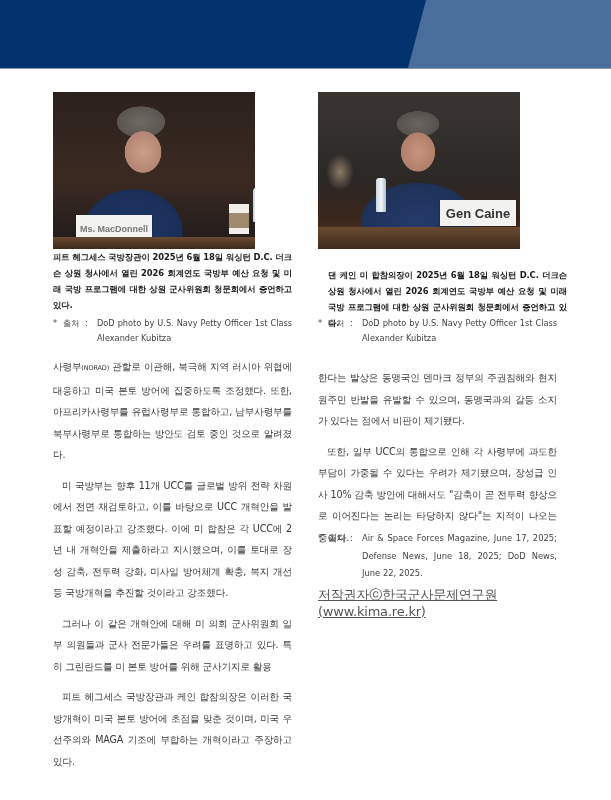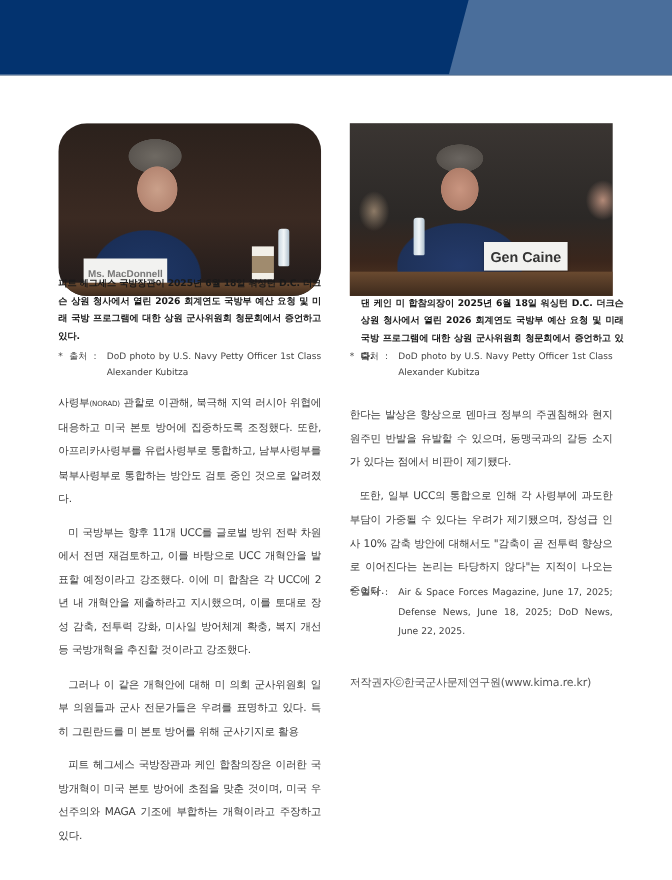--- a/index.html
+++ b/index.html
@@ -15,30 +15,29 @@
     }
     .header-accent {
       position: absolute; left: 0; top: 0; width: 611px; height: 68px;
       background: #4a6e9b;
       clip-path: polygon(426px 0, 611px 0, 611px 68px, 408px 68px);
     }
     .header-line {
       position: absolute; left: 0; top: 68px; width: 611px; height: 1px; background: #8a9bb0;
     }
     .photo {
-      position: absolute; top: 112px; height: 157px; width: 239px; overflow: hidden;
+      position: absolute; top: 92px; height: 157px; width: 202px; overflow: hidden;
     }
     .photo-left { left: 53px;
       background:
         radial-gradient(ellipse 30px 34px at 90px 60px, #caa08a 0%, #b58672 60%, transparent 62%),
         radial-gradient(ellipse 34px 22px at 88px 30px, #6f6a63 0%, #5a5550 70%, transparent 72%),
         linear-gradient(160deg, transparent 0 40%, transparent 40%),
         radial-gradient(ellipse 70px 60px at 80px 140px, #1f3766 0%, #1a2f58 70%, transparent 72%),
         linear-gradient(180deg, #2b211c 0%, #3b2a22 55%, #1f1a1a 100%);
-      border-radius: 26px;
     }
     .photo-right { left: 318px;
       background:
         radial-gradient(ellipse 28px 32px at 100px 60px, #c99580 0%, #b07e6a 60%, transparent 62%),
         radial-gradient(ellipse 30px 18px at 100px 32px, #6a6560 0%, #56514c 70%, transparent 72%),
         radial-gradient(ellipse 80px 55px at 100px 130px, #243a6a 0%, #1e3158 70%, transparent 72%),
         radial-gradient(ellipse 22px 26px at 230px 70px, #b38a78 0%, transparent 70%),
         radial-gradient(ellipse 20px 26px at 22px 80px, #8d7a66 0%, transparent 70%),
         linear-gradient(180deg, #3a3532 0%, #2b2826 55%, #3a261c 80%, #5a3a24 100%);
     }
@@ -97,22 +96,22 @@
     .source-body {
       position: absolute; left: 318px; top: 530px; width: 239px;
       font-size: 8.4px; line-height: 17.5px; color: #444;
       display: flex;
     }
     .source-body .star { width: 10px; flex: none; }
     .source-body .lbl { width: 22px; flex: none; }
     .source-body .colon { width: 12px; flex: none; }
     .source-body .val { flex: 1; text-align: justify; text-align-last: left; }
     .copyright {
-      position: absolute; left: 318px; top: 614px; width: 239px;
-      font-size: 10px; color: #555; letter-spacing: -0.2px;
+      position: absolute; left: 318px; top: 586px; width: 239px;
+      font-size: 13px; color: #555; letter-spacing: -0.2px; text-decoration: underline;
     }
   </style>
 </head>
 <body>
 
 <div class="header"></div>
 <div class="header-accent"></div>
 <div class="header-line"></div>
 
 <div class="photo photo-left" role="img" aria-label="Man in navy suit speaking at microphone during hearing">
@@ -149,21 +148,21 @@
 </div>
 
 <div class="body-col body-left">
   <p><span>사령부</span><span class="sup-small">(NORAD)</span><span> 관할로 이관해, 북극해 지역 러시아 위협에 대응하고 미국 본토 방어에 집중하도록 조정했다. 또한, 아프리카사령부를 유럽사령부로 통합하고, 남부사령부를 북부사령부로 통합하는 방안도 검토 중인 것으로 알려졌다.</span></p>
   <p class="indent">미 국방부는 향후 11개 UCC를 글로벌 방위 전략 차원에서 전면 재검토하고, 이를 바탕으로 UCC 개혁안을 발표할 예정이라고 강조했다. 이에 미 합참은 각 UCC에 2년 내 개혁안을 제출하라고 지시했으며, 이를 토대로 장성 감축, 전투력 강화, 미사일 방어체계 확충, 복지 개선 등 국방개혁을 추진할 것이라고 강조했다.</p>
   <p class="indent">그러나 이 같은 개혁안에 대해 미 의회 군사위원회 일부 의원들과 군사 전문가들은 우려를 표명하고 있다. 특히 그린란드를 미 본토 방어를 위해 군사기지로 활용</p>
   <p class="indent">피트 헤그세스 국방장관과 케인 합참의장은 이러한 국방개혁이 미국 본토 방어에 초점을 맞춘 것이며, 미국 우선주의와 MAGA 기조에 부합하는 개혁이라고 주장하고 있다.</p>
 </div>
 
 <div class="body-col body-right">
-  <p>한다는 발상은 향상으로 덴마크 정부의 주권침해와 현지 원주민 반발을 유발할 수 있으며, 동맹국과의 갈등 소지가 있다는 점에서 비판이 제기됐다.</p>
+  <p>한다는 발상은 동맹국인 덴마크 정부의 주권침해와 현지 원주민 반발을 유발할 수 있으며, 동맹국과의 갈등 소지가 있다는 점에서 비판이 제기됐다.</p>
   <p class="indent">또한, 일부 UCC의 통합으로 인해 각 사령부에 과도한 부담이 가중될 수 있다는 우려가 제기됐으며, 장성급 인사 10% 감축 방안에 대해서도 "감축이 곧 전투력 향상으로 이어진다는 논리는 타당하지 않다"는 지적이 나오는 중이다.</p>
 </div>
 
 <div class="source-body">
   <span class="star">*</span>
   <span class="lbl">출처</span>
   <span class="colon">:</span>
   <span class="val">Air &amp; Space Forces Magazine, June 17, 2025; Defense News, June 18, 2025; DoD News, June 22, 2025.</span>
 </div>
 

